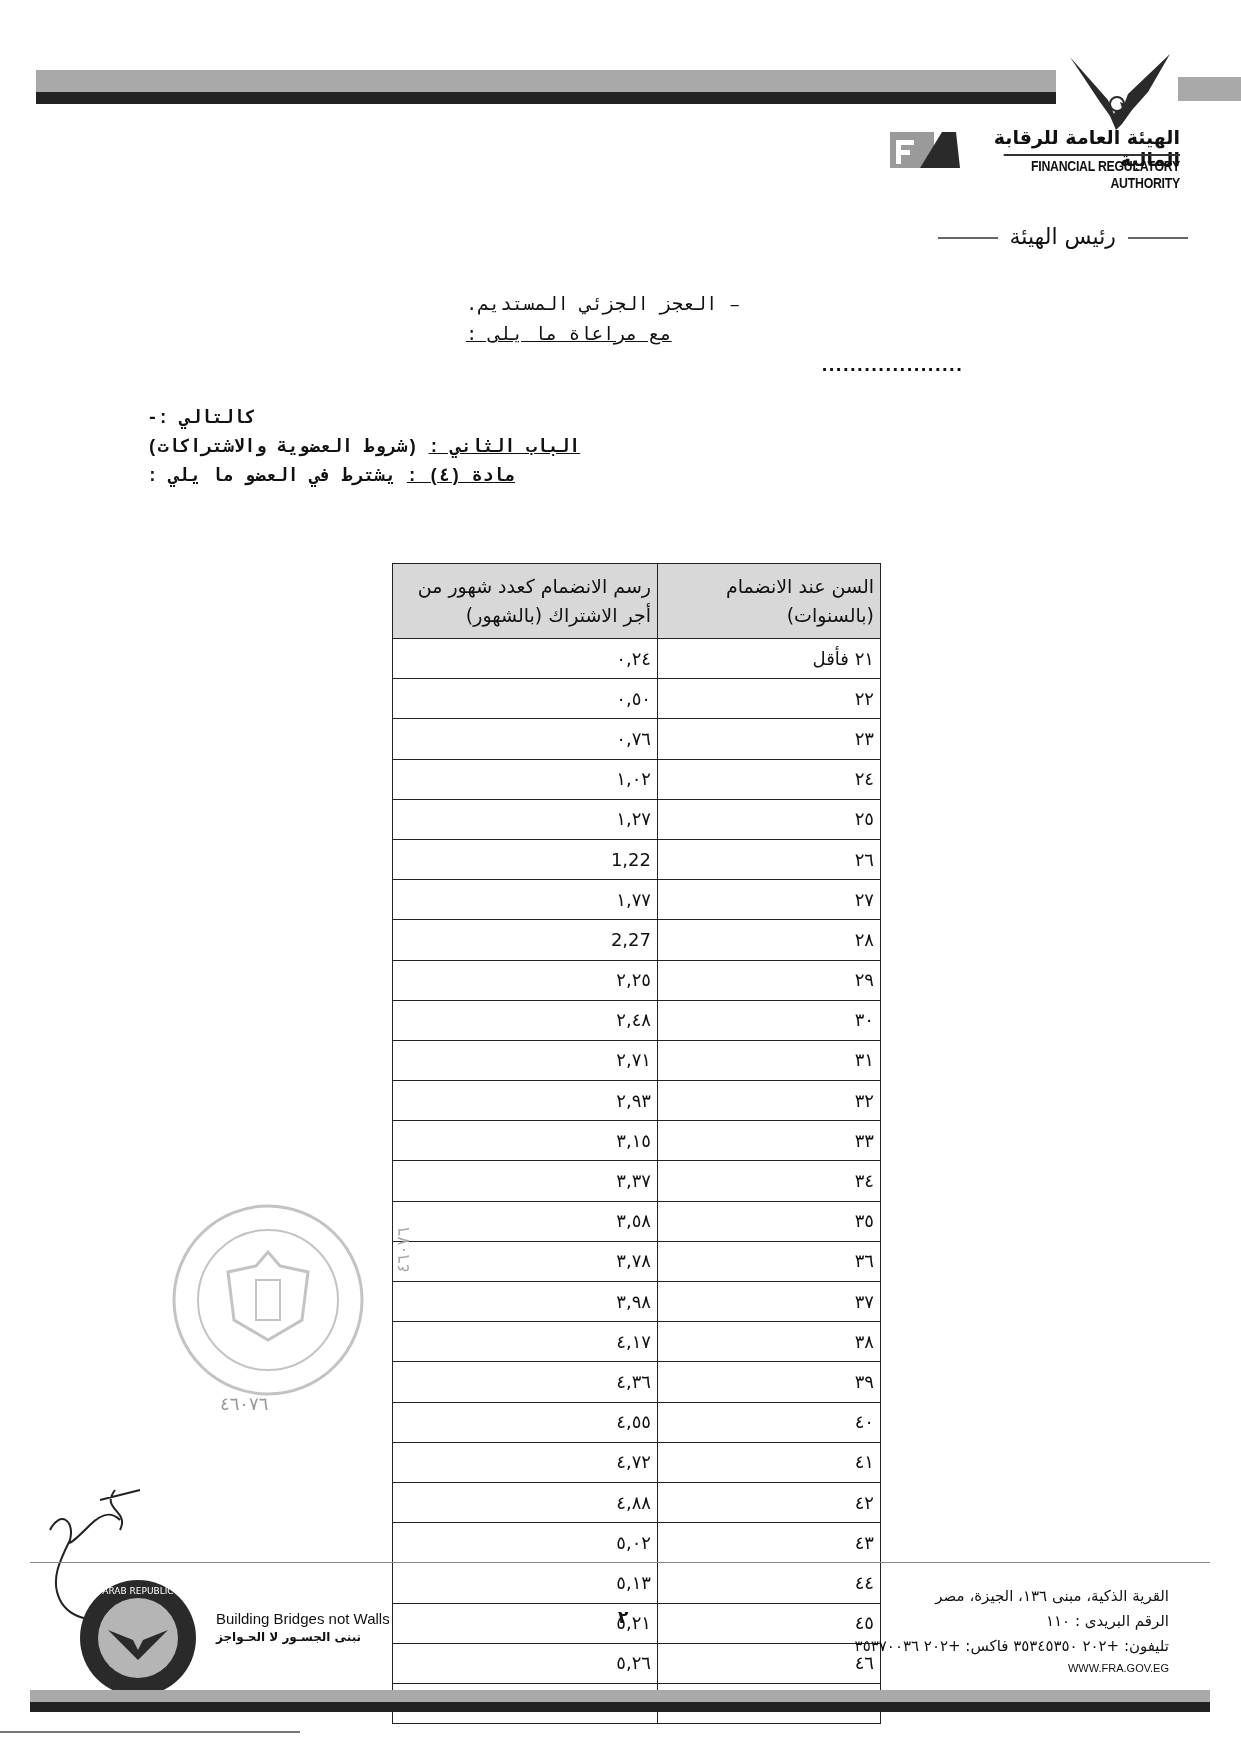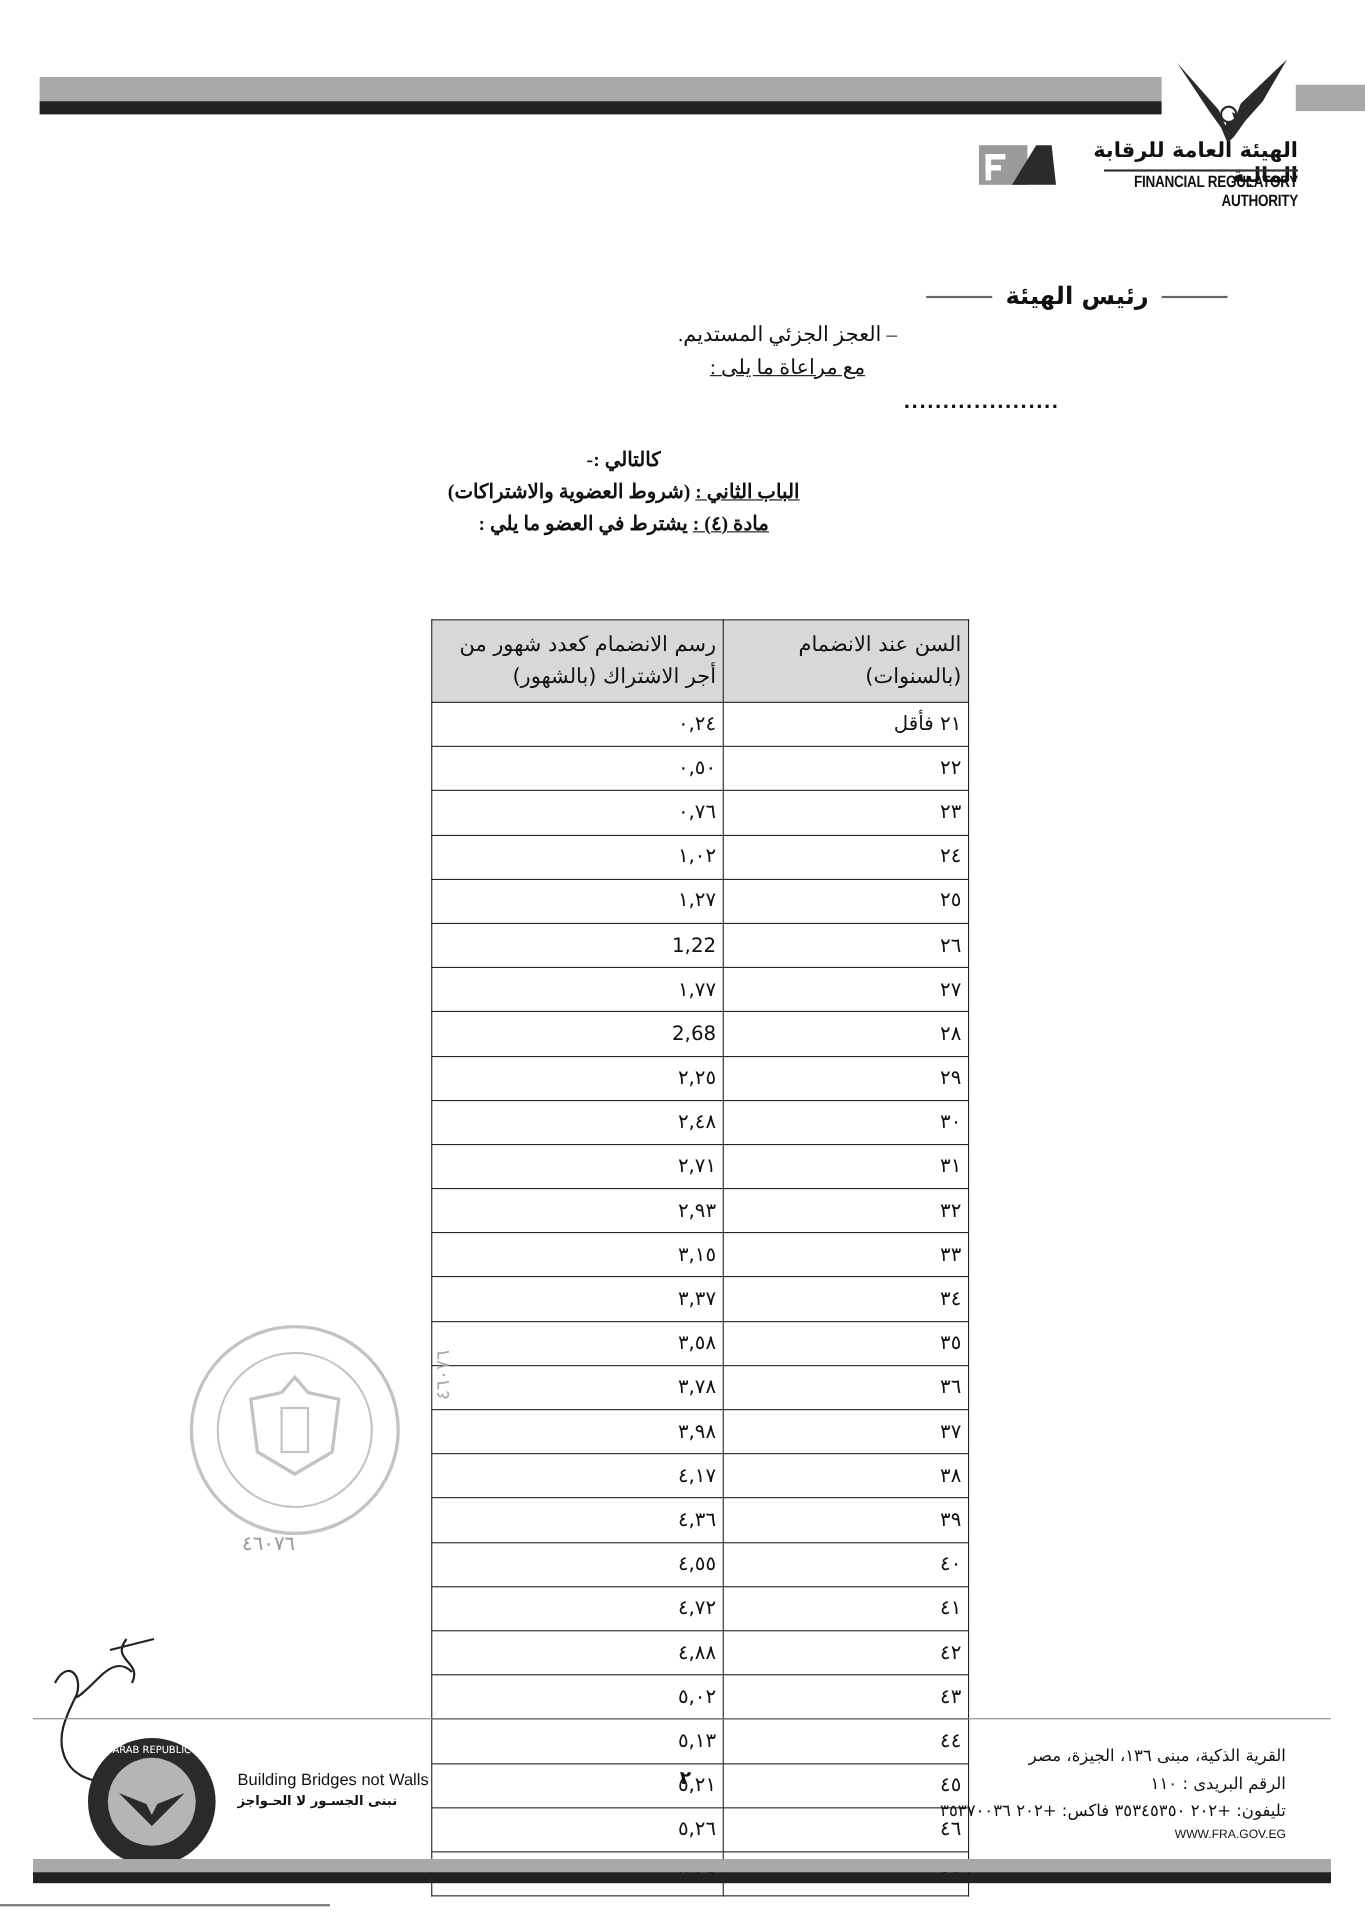--- a/index.html
+++ b/index.html
@@ -11,23 +11,23 @@
     
     .bar-light { background: #a9a9a9; }
     .bar-dark { background: #222; }
     .header-bar-top { left: 36px; top: 70px; width: 1020px; height: 22px; }
     .header-bar-bottom { left: 36px; top: 92px; width: 1020px; height: 12px; }
     .header-bar-right { left: 1178px; top: 77px; width: 63px; height: 24px; background:#a9a9a9; }
     .logo-eagle { left: 1060px; top: 52px; width: 120px; height: 80px; }
     .fr-mark { left: 890px; top: 128px; width: 70px; height: 44px; }
     .org-ar { left: 965px; top: 126px; width: 215px; text-align: right; font-size: 19px; font-weight: bold; direction: rtl; }
     .org-en { left: 965px; top: 154px; width: 215px; text-align: right; font-size: 15px; font-weight: bold; letter-spacing: -0.3px; border-top: 2px solid #333; padding-top: 1px; font-family: "Liberation Sans", sans-serif; transform: scaleX(0.82); transform-origin: right; }
-    .chair { left: 830px; top: 224px; width: 370px; text-align: left; font-size: 22px; font-weight: bold; direction: rtl; margin-top: 33px; }
+    .chair { left: 830px; top: 224px; width: 370px; text-align: right; font-size: 22px; font-weight: normal; direction: rtl; }
     .chair .dash { display: inline-block; width: 60px; height: 0; border-top: 2px solid #666; vertical-align: middle; margin: 0 12px; }
-    .text-rtl { direction: rtl; text-align: center; font-family: Liberation Serif, serif; font-weight: bold; }
+    .text-rtl { direction: rtl; text-align: left; font-family: Liberation Mono, monospace; font-weight: bold; }
     .line1 { right: 275px; top: 292px; font-size: 19px; font-weight: normal; width: 500px; }
     .line2 { right: 275px; top: 322px; font-size: 19px; font-weight: normal; width: 500px; text-decoration: underline; }
     .dots { right: 278px; top: 356px; font-size: 16px; font-weight: bold; letter-spacing: 1px; }
     .para { right: 244px; top: 404px; width: 850px; font-size: 18px; line-height: 29px; }
     .para .indent { padding-right: 10px; }
     .u { text-decoration: underline; }
     
     table.fee {
       position: absolute; left: 392px; top: 563px; width: 489px;
       border-collapse: collapse; direction: rtl;
@@ -126,21 +126,21 @@
       <tr>
         <td class="c1">٢٦</td>
         <td>1,22</td>
       </tr>
       <tr>
         <td class="c1">٢٧</td>
         <td>١,٧٧</td>
       </tr>
       <tr>
         <td class="c1">٢٨</td>
-        <td>2,68</td>
+        <td>2,27</td>
       </tr>
       <tr>
         <td class="c1">٢٩</td>
         <td>٢,٢٥</td>
       </tr>
       <tr>
         <td class="c1">٣٠</td>
         <td>٢,٤٨</td>
       </tr>
       <tr>

